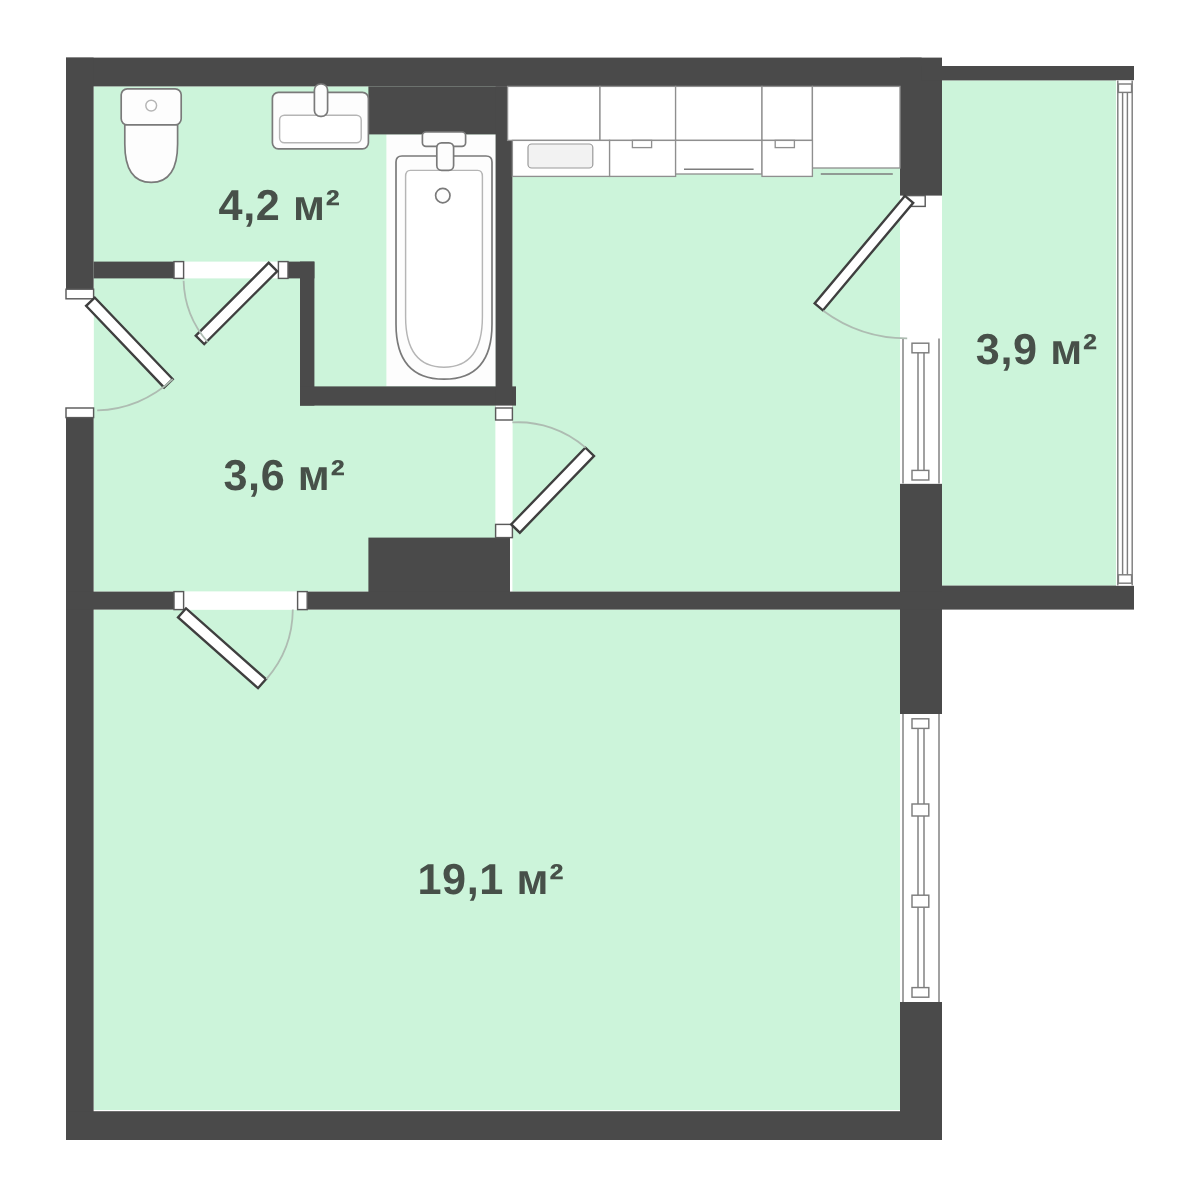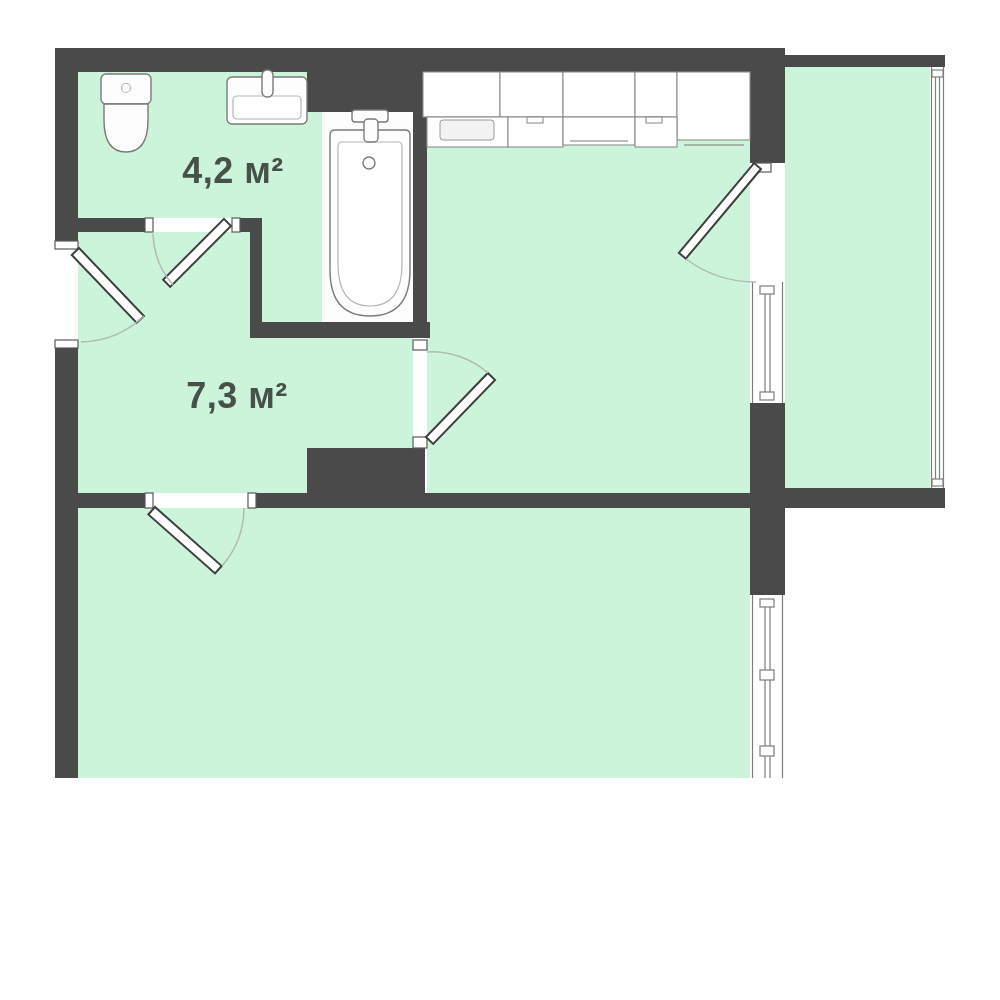--- a/index.html
+++ b/index.html
@@ -1,18 +1,18 @@
 <!DOCTYPE html>
 <html><head>
 <meta charset="utf-8">
 <style>
   html,body{margin:0;padding:0;background:#ffffff;}
   .plan{
     position:relative;
-    width:1000px;height:778px;
+    width:1000px;height:1000px;
     background:#ffffff;
     font-family:"Liberation Sans", sans-serif;
     overflow:hidden;
   }
   .plan svg{position:absolute;left:0;top:0;width:1000px;height:1000px;}
   .room-label{
     position:absolute;
     transform:translate(-50%,-50%);
     font-weight:bold;
     font-size:36px;
@@ -172,14 +172,16 @@
       <rect class="leaf" x="761" y="169" width="117" height="9" transform="rotate(130 761 169)"></rect>
       <path class="arc" d="M 686 259 A 117 117 0 0 0 756 282"></path>
     </g>
     <g>
       <rect class="leaf" x="155" y="507" width="89" height="10" transform="rotate(41.5 155 507)"></rect>
       <path class="arc" d="M 222 566 A 89 89 0 0 0 244 508"></path>
     </g>
   </svg>
 
   <div class="room-label" style="left:233px;top:171px;">4,2 м²</div>
-  <div class="room-label" style="left:237px;top:396px;">7,3 м²</div>
+  <div class="room-label" style="left:237px;top:396px;">3,6 м²</div>
+  <div class="room-label" style="left:864px;top:291px;">3,9 м²</div>
+  <div class="room-label" style="left:409px;top:733px;">19,1 м²</div>
 </div>
 
 </body></html>

